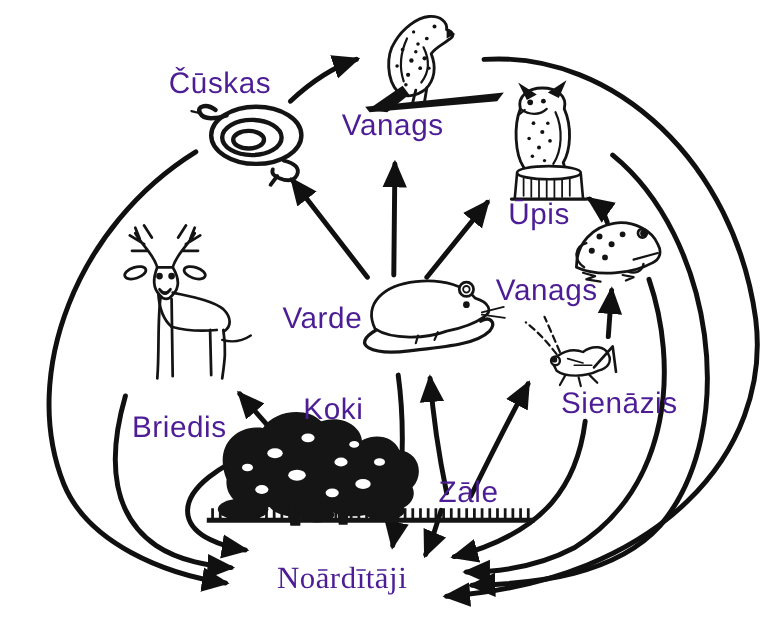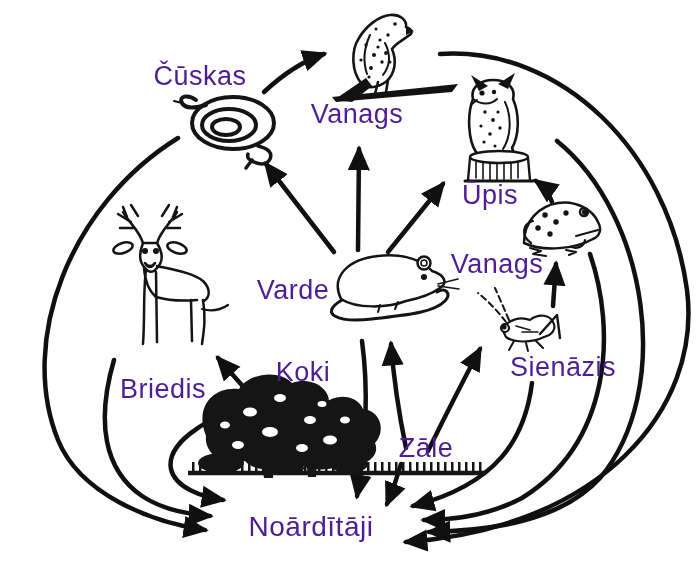--- a/index.html
+++ b/index.html
@@ -13,21 +13,21 @@
   .stage svg{position:absolute;left:0;top:0;}
   .lbl{
     position:absolute;
     transform:translate(-50%,-50%);
     color:#4c1d95;
     font-size:27px;
     letter-spacing:0.5px;
     white-space:nowrap;
     line-height:1;
   }
-  .lbl.big{font-size:28px;}
+  .lbl.big{font-size:28px;font-family:Liberation Serif, serif;}
   .sketch{stroke:#141414;fill:none;stroke-linecap:round;stroke-linejoin:round;}
   .arrow{stroke:#101010;fill:none;stroke-width:4.5;stroke-linecap:round;}
 </style>
 </head>
 <body>
 
 <div class="stage">
 
 <svg width="697" height="571" viewBox="0 0 697 571">
   <defs>

